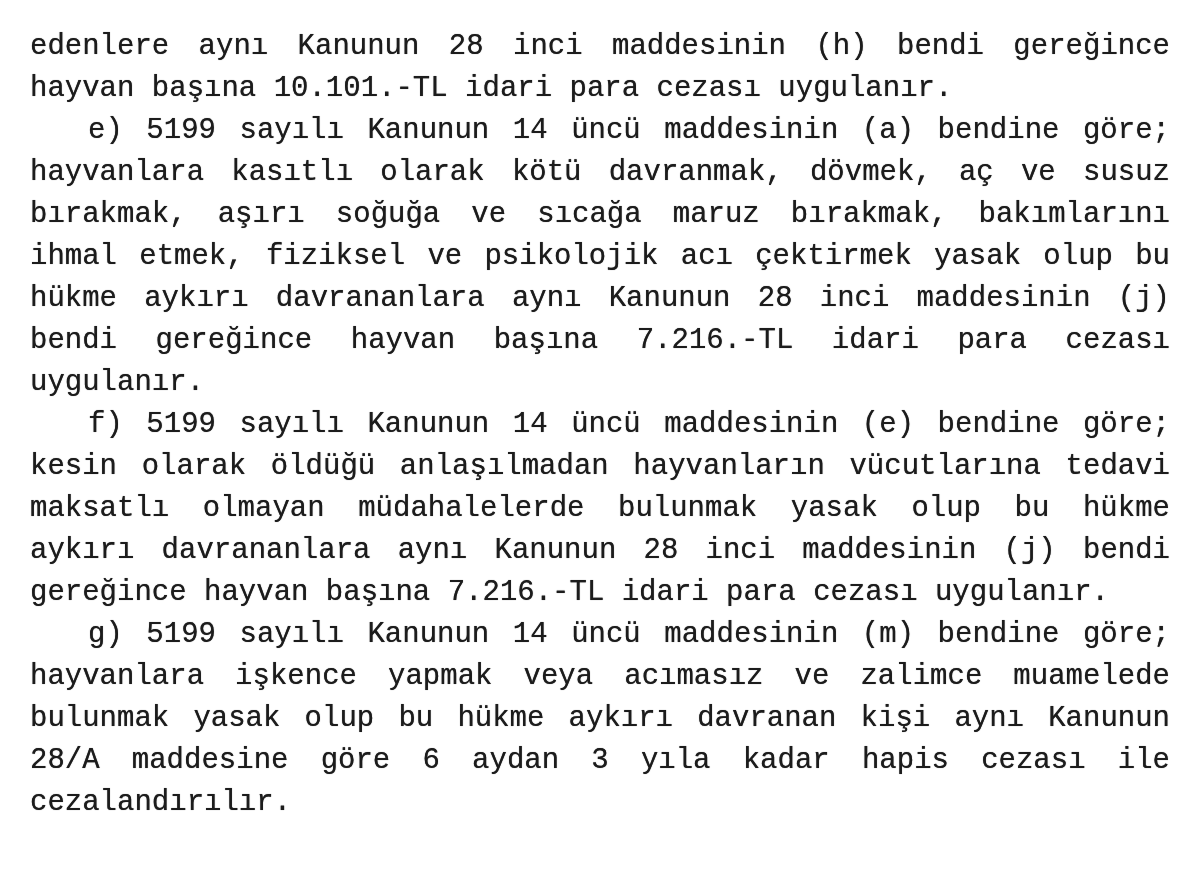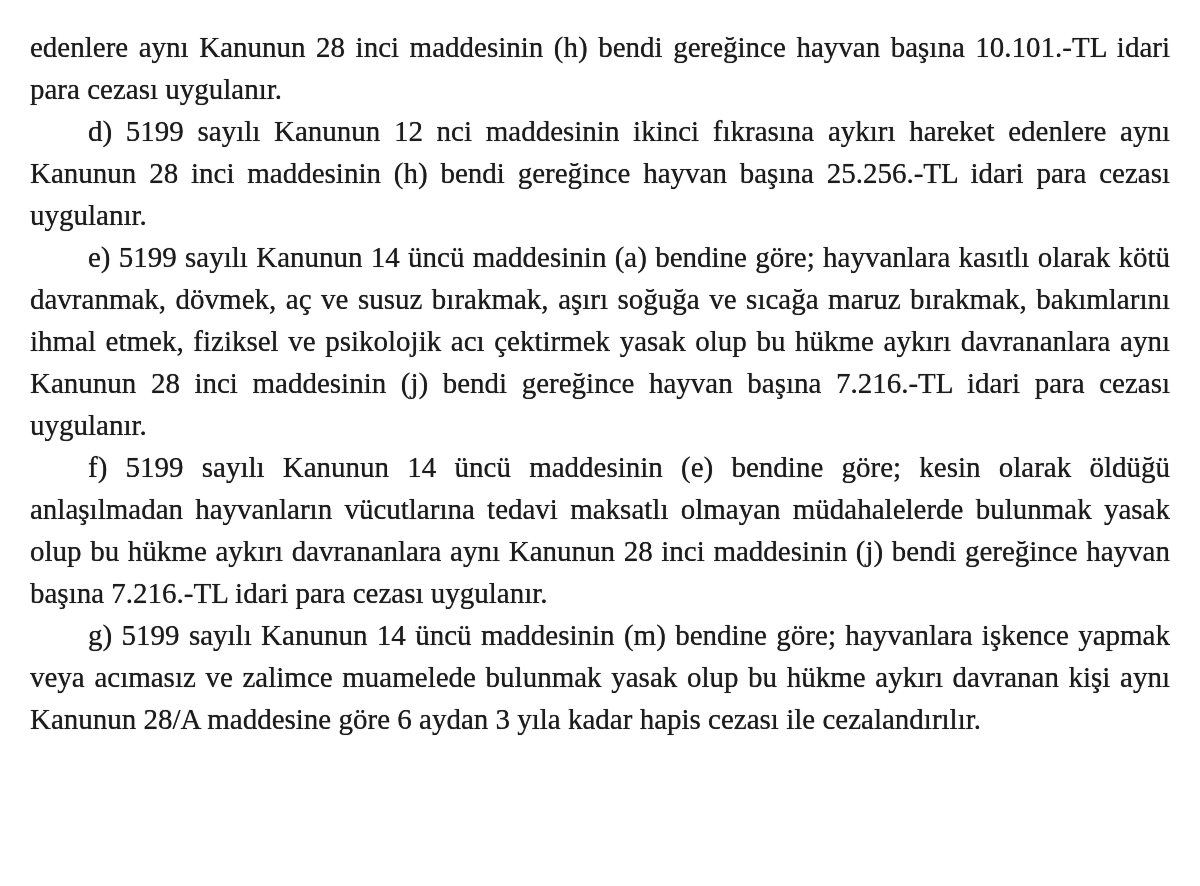--- a/index.html
+++ b/index.html
@@ -13,21 +13,21 @@
     height: 886px;
     background: #ffffff;
     overflow: hidden;
     box-sizing: border-box;
   }
   .doc-body {
     position: absolute;
     top: 26px;
     left: 30px;
     width: 1140px;
-    font-family: Liberation Serif, serif;
+    font-family: Liberation Mono, monospace;
     font-size: 29px;
     line-height: 42px;
     color: #1c1c1c;
     text-align: justify;
     
     text-shadow: 0 0 0.7px rgba(20,20,20,0.85);
     filter: blur(0.35px);
   }
   .doc-body p {
     margin: 0;
@@ -36,18 +36,17 @@
   .doc-body p.indented {
     text-indent: 58px;
   }
 </style>
 </head>
 <body>
 
 <div class="page">
   <div class="doc-body">
     <p>edenlere aynı Kanunun 28 inci maddesinin (h) bendi gereğince hayvan başına 10.101.-TL idari para cezası uygulanır.</p>
-    <p class="indented">d) 5199 sayılı Kanunun 12 nci maddesinin ikinci fıkrasına aykırı hareket edenlere aynı Kanunun 28 inci maddesinin (h) bendi gereğince hayvan başına 25.256.-TL idari para cezası uygulanır.</p>
     <p class="indented">e) 5199 sayılı Kanunun 14 üncü maddesinin (a) bendine göre; hayvanlara kasıtlı olarak kötü davranmak, dövmek, aç ve susuz bırakmak, aşırı soğuğa ve sıcağa maruz bırakmak, bakımlarını ihmal etmek, fiziksel ve psikolojik acı çektirmek yasak olup bu hükme aykırı davrananlara aynı Kanunun 28 inci maddesinin (j) bendi gereğince hayvan başına 7.216.-TL idari para cezası uygulanır.</p>
     <p class="indented">f) 5199 sayılı Kanunun 14 üncü maddesinin (e) bendine göre; kesin olarak öldüğü anlaşılmadan hayvanların vücutlarına tedavi maksatlı olmayan müdahalelerde bulunmak yasak olup bu hükme aykırı davrananlara aynı Kanunun 28 inci maddesinin (j) bendi gereğince hayvan başına 7.216.-TL idari para cezası uygulanır.</p>
     <p class="indented">g) 5199 sayılı Kanunun 14 üncü maddesinin (m) bendine göre; hayvanlara işkence yapmak veya acımasız ve zalimce muamelede bulunmak yasak olup bu hükme aykırı davranan kişi aynı Kanunun 28/A maddesine göre 6 aydan 3 yıla kadar hapis cezası ile cezalandırılır.</p>
   </div>
 </div>
 
 </body></html>

